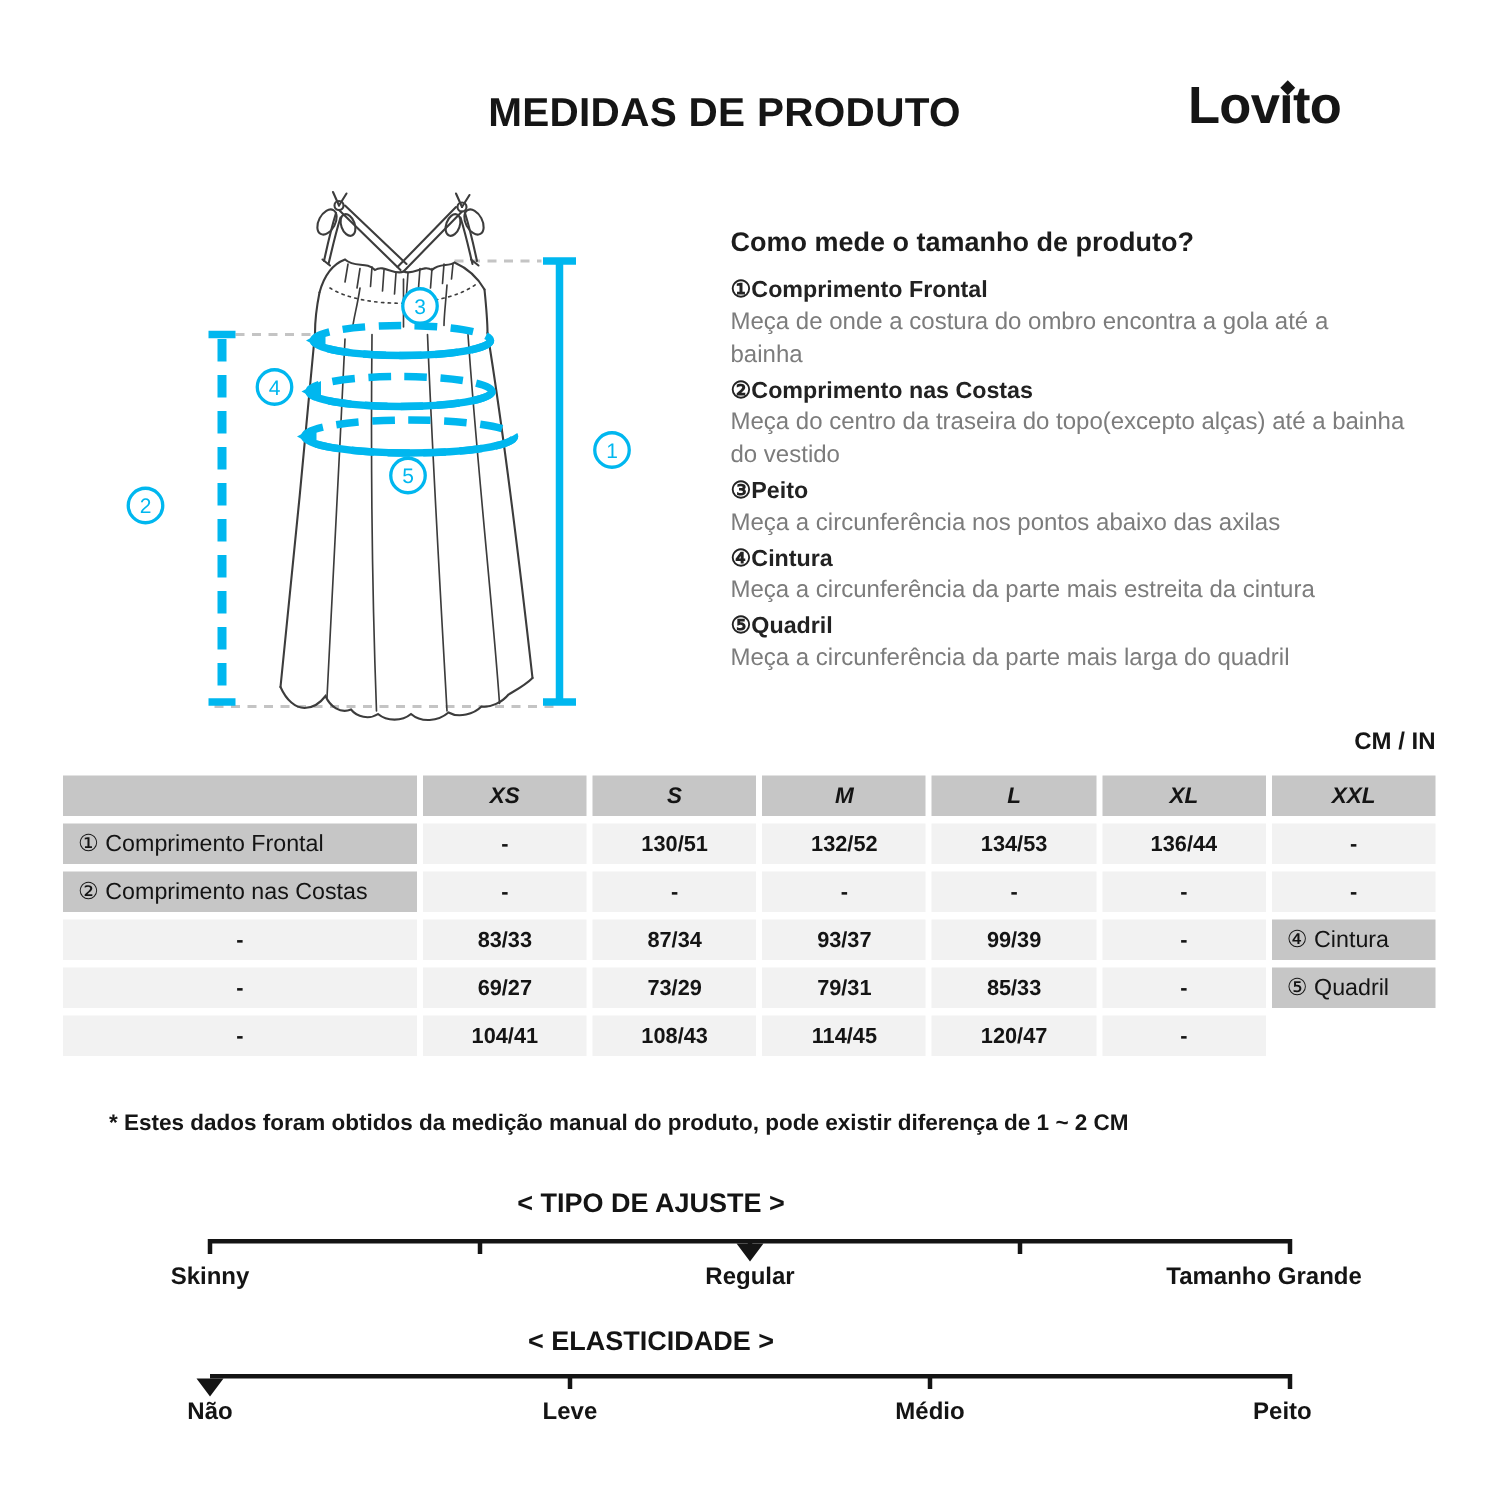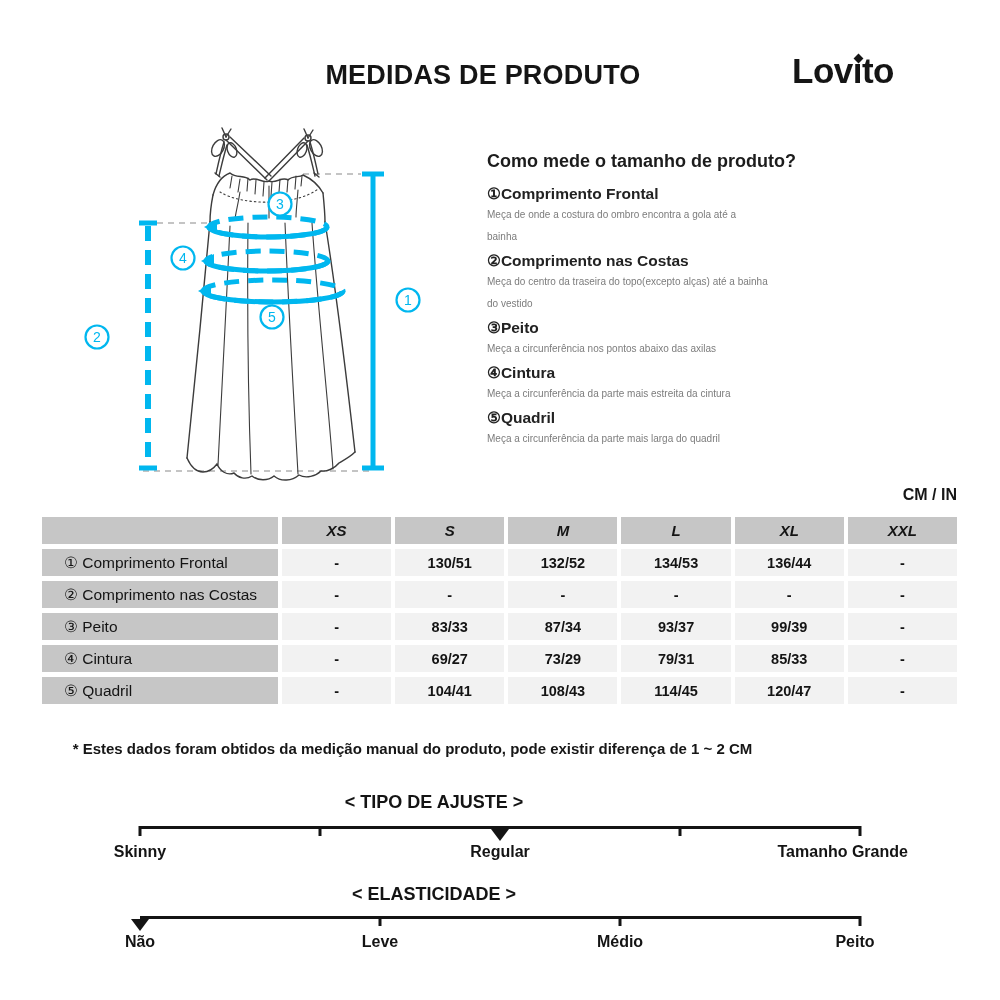--- a/index.html
+++ b/index.html
@@ -19,34 +19,34 @@
   }
   .logo .logo-i { position:relative; display:inline-block; }
   .logo .logo-i::after {
     content:""; position:absolute; left:2px; top:4px; width:7px; height:7px;
     background:#151515; transform:rotate(45deg);
   }
   
   .guide { position:absolute; left:487px; top:151px; width:478px; }
   .guide-heading { font-size:18px; font-weight:bold; color:#1c1c1c; margin-bottom:11px; }
   .g-label { font-size:15.5px; font-weight:bold; color:#222; line-height:21px; margin-top:2px; }
-  .g-desc  { font-size:10px; color:#7c7c7c; line-height:22px; white-space:pre-line; }
+  .g-desc  { font-size:16px; color:#7c7c7c; line-height:22px; white-space:pre-line; }
   
   .diagram { position:absolute; left:80px; top:110px; width:400px; height:380px; }
   .marker-num { font:14px "Liberation Sans", sans-serif; fill:#00b7ef; }
   
   .unit-label { position:absolute; right:43px; top:486px; font-size:16px; font-weight:bold; color:#161616; }
   .size-table {
     position:absolute; left:42px; top:517px; width:915px;
     display:grid; grid-template-columns:236px repeat(6, 1fr);
     column-gap:4px; row-gap:5px; grid-auto-rows:27px;
   }
   .cell { display:flex; align-items:center; justify-content:center; font-size:15px; }
   .cell.head { background:#c6c6c6; font-weight:bold; color:#141414;font-style:italic; }
-  .cell.rowlabel { background:#c6c6c6; justify-content:flex-start; padding-left:22px; font-weight:normal; color:#141414; font-size:15.5px; }
+  .cell.rowlabel { background:#c6c6c6; justify-content:flex-start; padding-left:10px; font-weight:normal; color:#141414; font-size:15.5px; }
   .cell.val { background:#f2f2f2; font-weight:bold; color:#141414; font-size:14.5px; }
   
   .footnote {
     position:absolute; left:0; top:740px; width:825px; text-align:center;
     font-size:15px; font-weight:bold; color:#161616;
   }
   
   .slider-title { position:absolute; left:0; width:868px; text-align:center; font-size:18px; font-weight:bold; color:#141414; }
   .slider-title.t1 { top:792px; }
   .slider-title.t2 { top:884px; }
@@ -231,21 +231,20 @@
     <div class="cell val">-</div>
 
     <div class="cell rowlabel">② Comprimento nas Costas</div>
     <div class="cell val">-</div>
     <div class="cell val">-</div>
     <div class="cell val">-</div>
     <div class="cell val">-</div>
     <div class="cell val">-</div>
     <div class="cell val">-</div>
 
-    <div class="cell rowlabel">③ Peito</div>
     <div class="cell val">-</div>
     <div class="cell val">83/33</div>
     <div class="cell val">87/34</div>
     <div class="cell val">93/37</div>
     <div class="cell val">99/39</div>
     <div class="cell val">-</div>
 
     <div class="cell rowlabel">④ Cintura</div>
     <div class="cell val">-</div>
     <div class="cell val">69/27</div>

